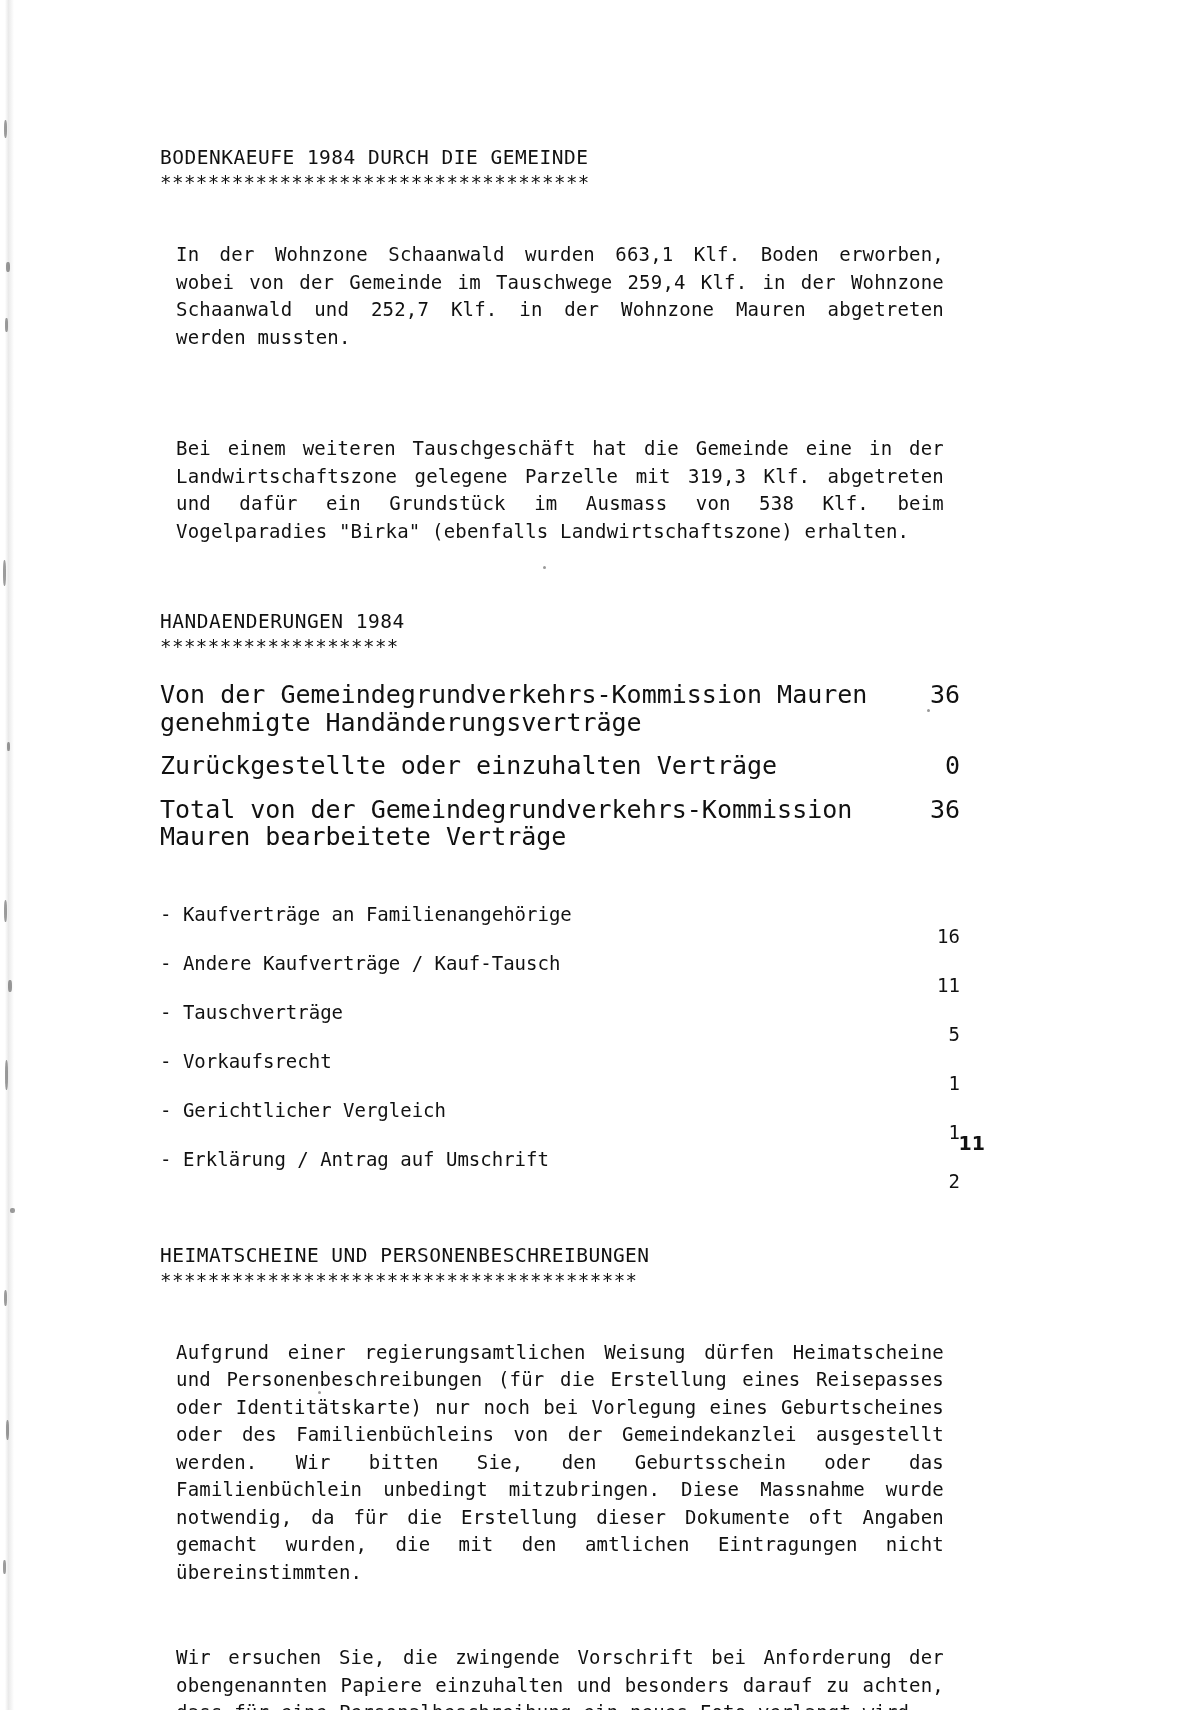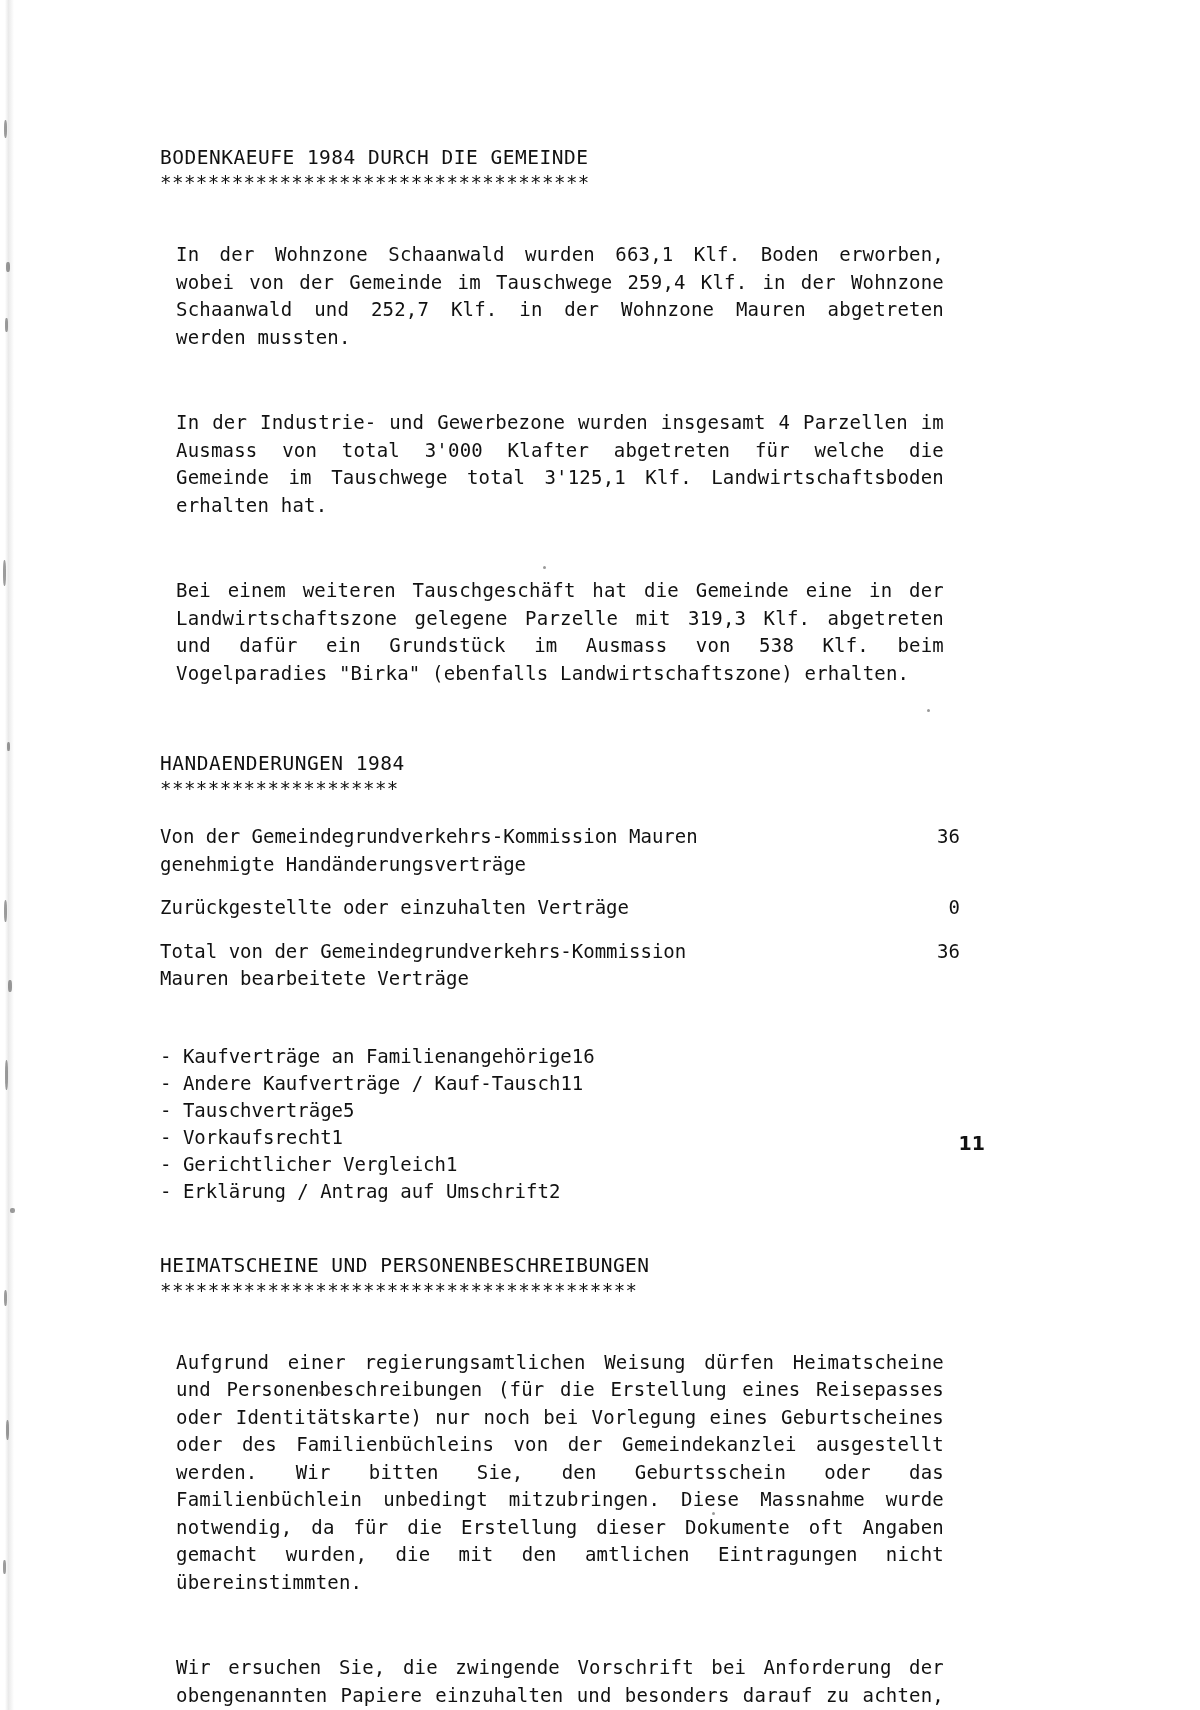--- a/index.html
+++ b/index.html
@@ -76,33 +76,34 @@
   }
   .gap-lg { height: 34px; }
   .gap-md { height: 26px; }
   .gap-sm { height: 16px; }
   .gap-xl { height: 48px; }
 
   .kv {
     display: flex;
     justify-content: space-between;
     align-items: flex-start;
-    font-size: 19px;
+    font-size: 25px;
     line-height: 27.5px;
   }
   .kv .label { white-space: pre; }
   .kv .value { white-space: pre; padding-right: 0px; margin-left: 28px; }
 
   .listline {
     display: flex;
+    justify-content: space-between;
     font-size: 19px;
     line-height: 27px;
   }
   .listline .dash-label { white-space: pre; }
-  .listline .num { white-space: pre; }
+  .listline .num { white-space: pre; margin-top: 22px; }
 
   .davon { font-size: 19px; line-height: 27px; }
 
   .pageno {
     position: absolute;
     right: 215px;
     bottom: 128px;
     font-size: 19px;
     font-weight: bold;
     font-family: "DejaVu Sans", sans-serif;
@@ -144,21 +145,20 @@
 
   <div class="content">
 
     <div>
       <div class="sec-title">BODENKAEUFE 1984 DURCH DIE GEMEINDE</div>
       <div class="stars">************************************</div>
 
       <div class="gap-lg"></div>
       <p class="para">In der Wohnzone Schaanwald wurden 663,1 Klf. Boden erworben, wobei von der Gemeinde im Tauschwege 259,4 Klf. in der Wohnzone Schaanwald und 252,7 Klf. in der Wohnzone Mauren abgetreten werden mussten.</p>
       <div class="gap-md"></div>
-      <p class="para">In der Industrie- und Gewerbezone wurden insgesamt 4 Parzellen im Ausmass von total 3'000 Klafter abgetreten für welche die Gemeinde im Tauschwege total 3'125,1 Klf. Landwirtschaftsboden erhalten hat.</p>
       <div class="gap-md"></div>
       <p class="para">Bei einem weiteren Tauschgeschäft hat die Gemeinde eine in der Landwirtschaftszone gelegene Parzelle mit 319,3 Klf. abgetreten und dafür ein Grundstück im Ausmass von 538 Klf. beim Vogelparadies "Birka" (ebenfalls Landwirtschaftszone) erhalten.</p>
     </div>
 
     <div class="gap-xl"></div>
 
     <div>
       <div class="sec-title">HANDAENDERUNGEN 1984</div>
       <div class="stars">********************</div>
 

